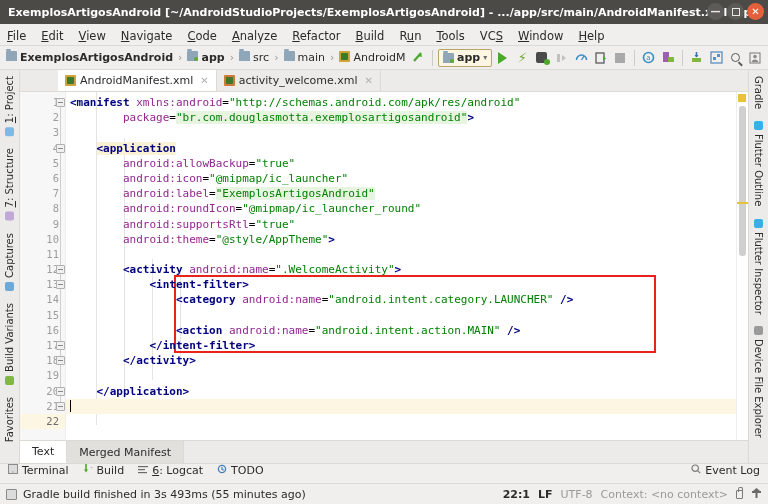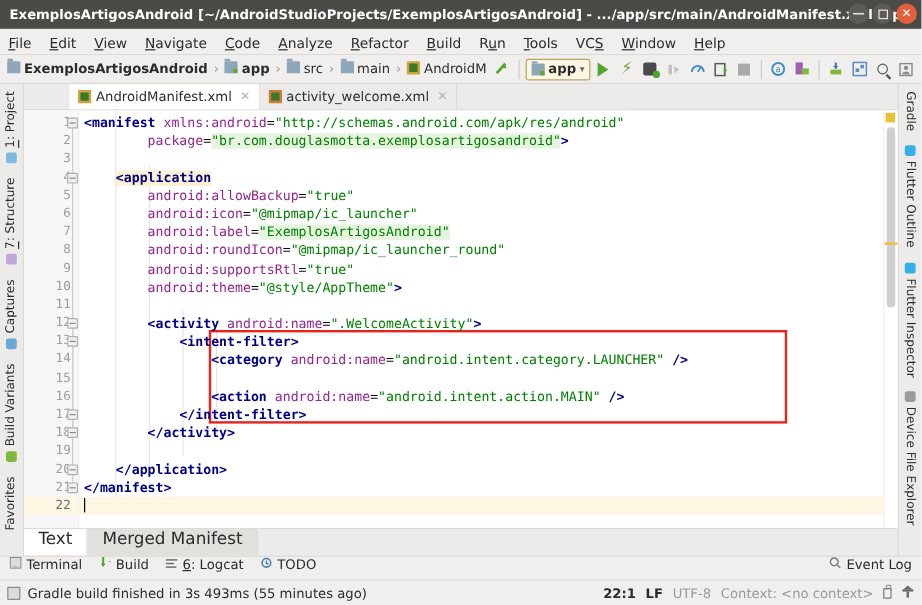--- a/index.html
+++ b/index.html
@@ -122,21 +122,21 @@
   
   .markerbar { width: 12px; background: #ffffff; border-left: 1px solid #eeeeee;
                flex: none; position: relative; }
   .mk { position: absolute; right: 2px; width: 8px; height: 8px; }
   .scrollthumb { position: absolute; right: 2px; width: 7px; background: #cfcfcf; border-radius: 3px; }
   .mkline { position: absolute; right: 0px; width: 11px; height: 2px; }
 
   
   .subtabs { height: 23px; background: #ecebe9; border-top: 1px solid #dcdad5;
              display: flex; align-items: stretch; flex: none; }
-  .subtab { display: flex; align-items: flex-start; padding: 0 12px; font-size: 14px;
+  .subtab { display: flex; align-items: center; padding: 0 12px; font-size: 11px;
             color: #2b2b2b; border-right: 1px solid #dcdad5; }
   .subtab.active { background: #ffffff; border-bottom: 1px solid #ffffff; }
   .subtab.inactive { background: #e2e0dd; }
   .subtabspace { flex: 1; background: #ecebe9; }
 
   
   .twbar { height: 20px; background: #f0efed; border-top: 1px solid #dcdad5;
            display: flex; align-items: flex-start; padding: 0 8px; gap: 14px; flex: none; }
   .twitem { display: flex; align-items: center; gap: 4px; font-size: 11px; color: #2b2b2b; }
   .twspace { flex: 1; }
@@ -403,21 +403,20 @@
             <div class="cline"></div>
             <div class="cline"><span class="plain">        </span><span class="tagn">&lt;activity </span><span class="attr">android:name</span><span class="eq">=</span><span class="str">".WelcomeActivity"</span><span class="tagn">&gt;</span></div>
             <div class="cline"><span class="plain">            </span><span class="tagn">&lt;intent-filter&gt;</span></div>
             <div class="cline"><span class="plain">                </span><span class="tagn">&lt;category </span><span class="attr">android:name</span><span class="eq">=</span><span class="str">"android.intent.category.LAUNCHER"</span><span class="tagn"> /&gt;</span></div>
             <div class="cline"></div>
             <div class="cline"><span class="plain">                </span><span class="tagn">&lt;action </span><span class="attr">android:name</span><span class="eq">=</span><span class="str">"android.intent.action.MAIN"</span><span class="tagn"> /&gt;</span></div>
             <div class="cline"><span class="plain">            </span><span class="tagn">&lt;/intent-filter&gt;</span></div>
             <div class="cline"><span class="plain">        </span><span class="tagn">&lt;/activity&gt;</span></div>
             <div class="cline"></div>
             <div class="cline"><span class="plain">    </span><span class="tagn">&lt;/application&gt;</span></div>
-            <div class="cline"><span class="tagn">&lt;/manifest&gt;</span></div>
             <div class="cline cur"><span class="cursor"></span></div>
           </div>
         <div class="markerbar">
           <div class="mk" style="top:2px;background:#e8c33a;"></div>
           <div class="scrollthumb" style="top:14px;height:150px;"></div>
           <div class="mkline" style="top:110px;background:#e8c33a;"></div>
         </div>
       </div>
 
       <div class="subtabs" id="subtabs">

